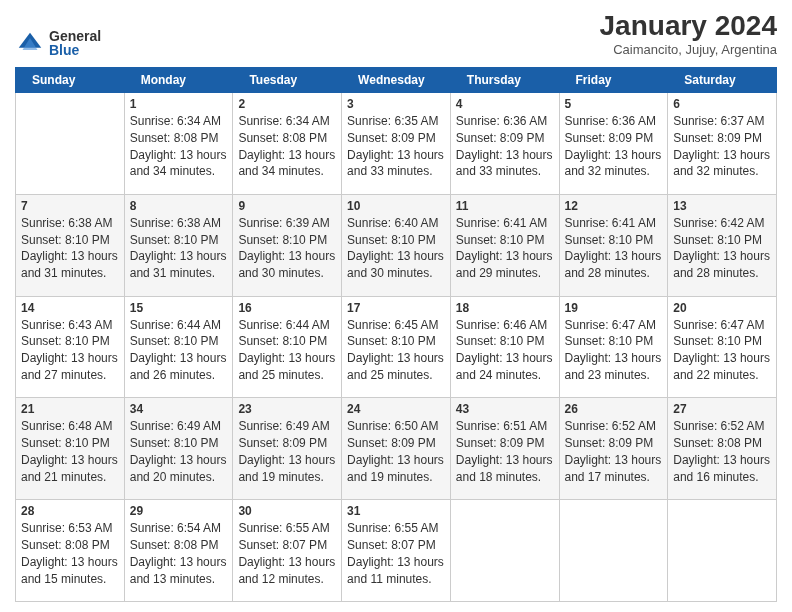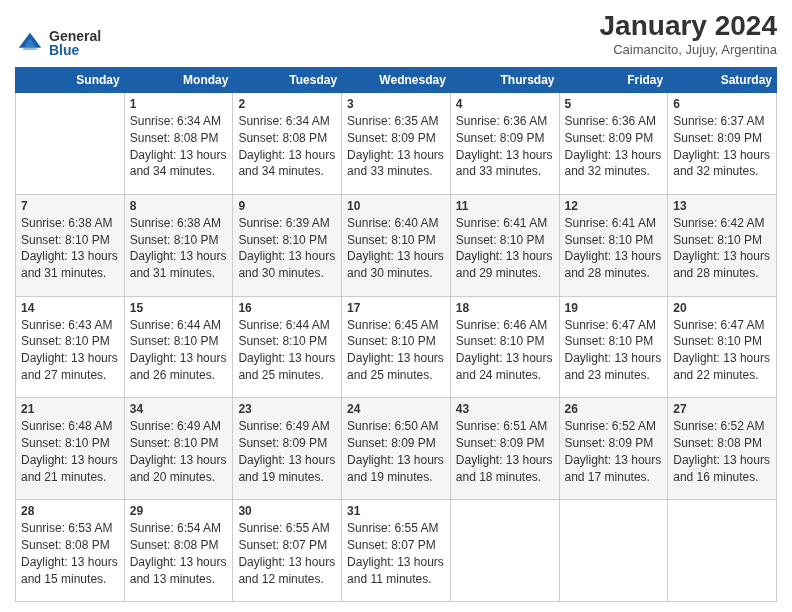--- a/index.html
+++ b/index.html
@@ -65,23 +65,23 @@
       border: 1px solid #ccc;
       border-collapse: collapse;
       width: 100%;
       table-layout: fixed;
     }
     .calendar thead tr th {
       background: #1a5fa8;
       color: #fff;
       font-size: 12px;
       font-weight: bold;
-      padding: 5px 4px;
+      padding: 5px 16px;
       border: 1px solid #1a5fa8;
-      text-align: right;
+      text-align: left;
     }
     .calendar tbody tr td {
       border: 1px solid #ccc;
       vertical-align: top;
       padding: 4px 5px;
       font-size: 10px;
       color: #333;
       background: #fff;
       height: 88px;
     }

